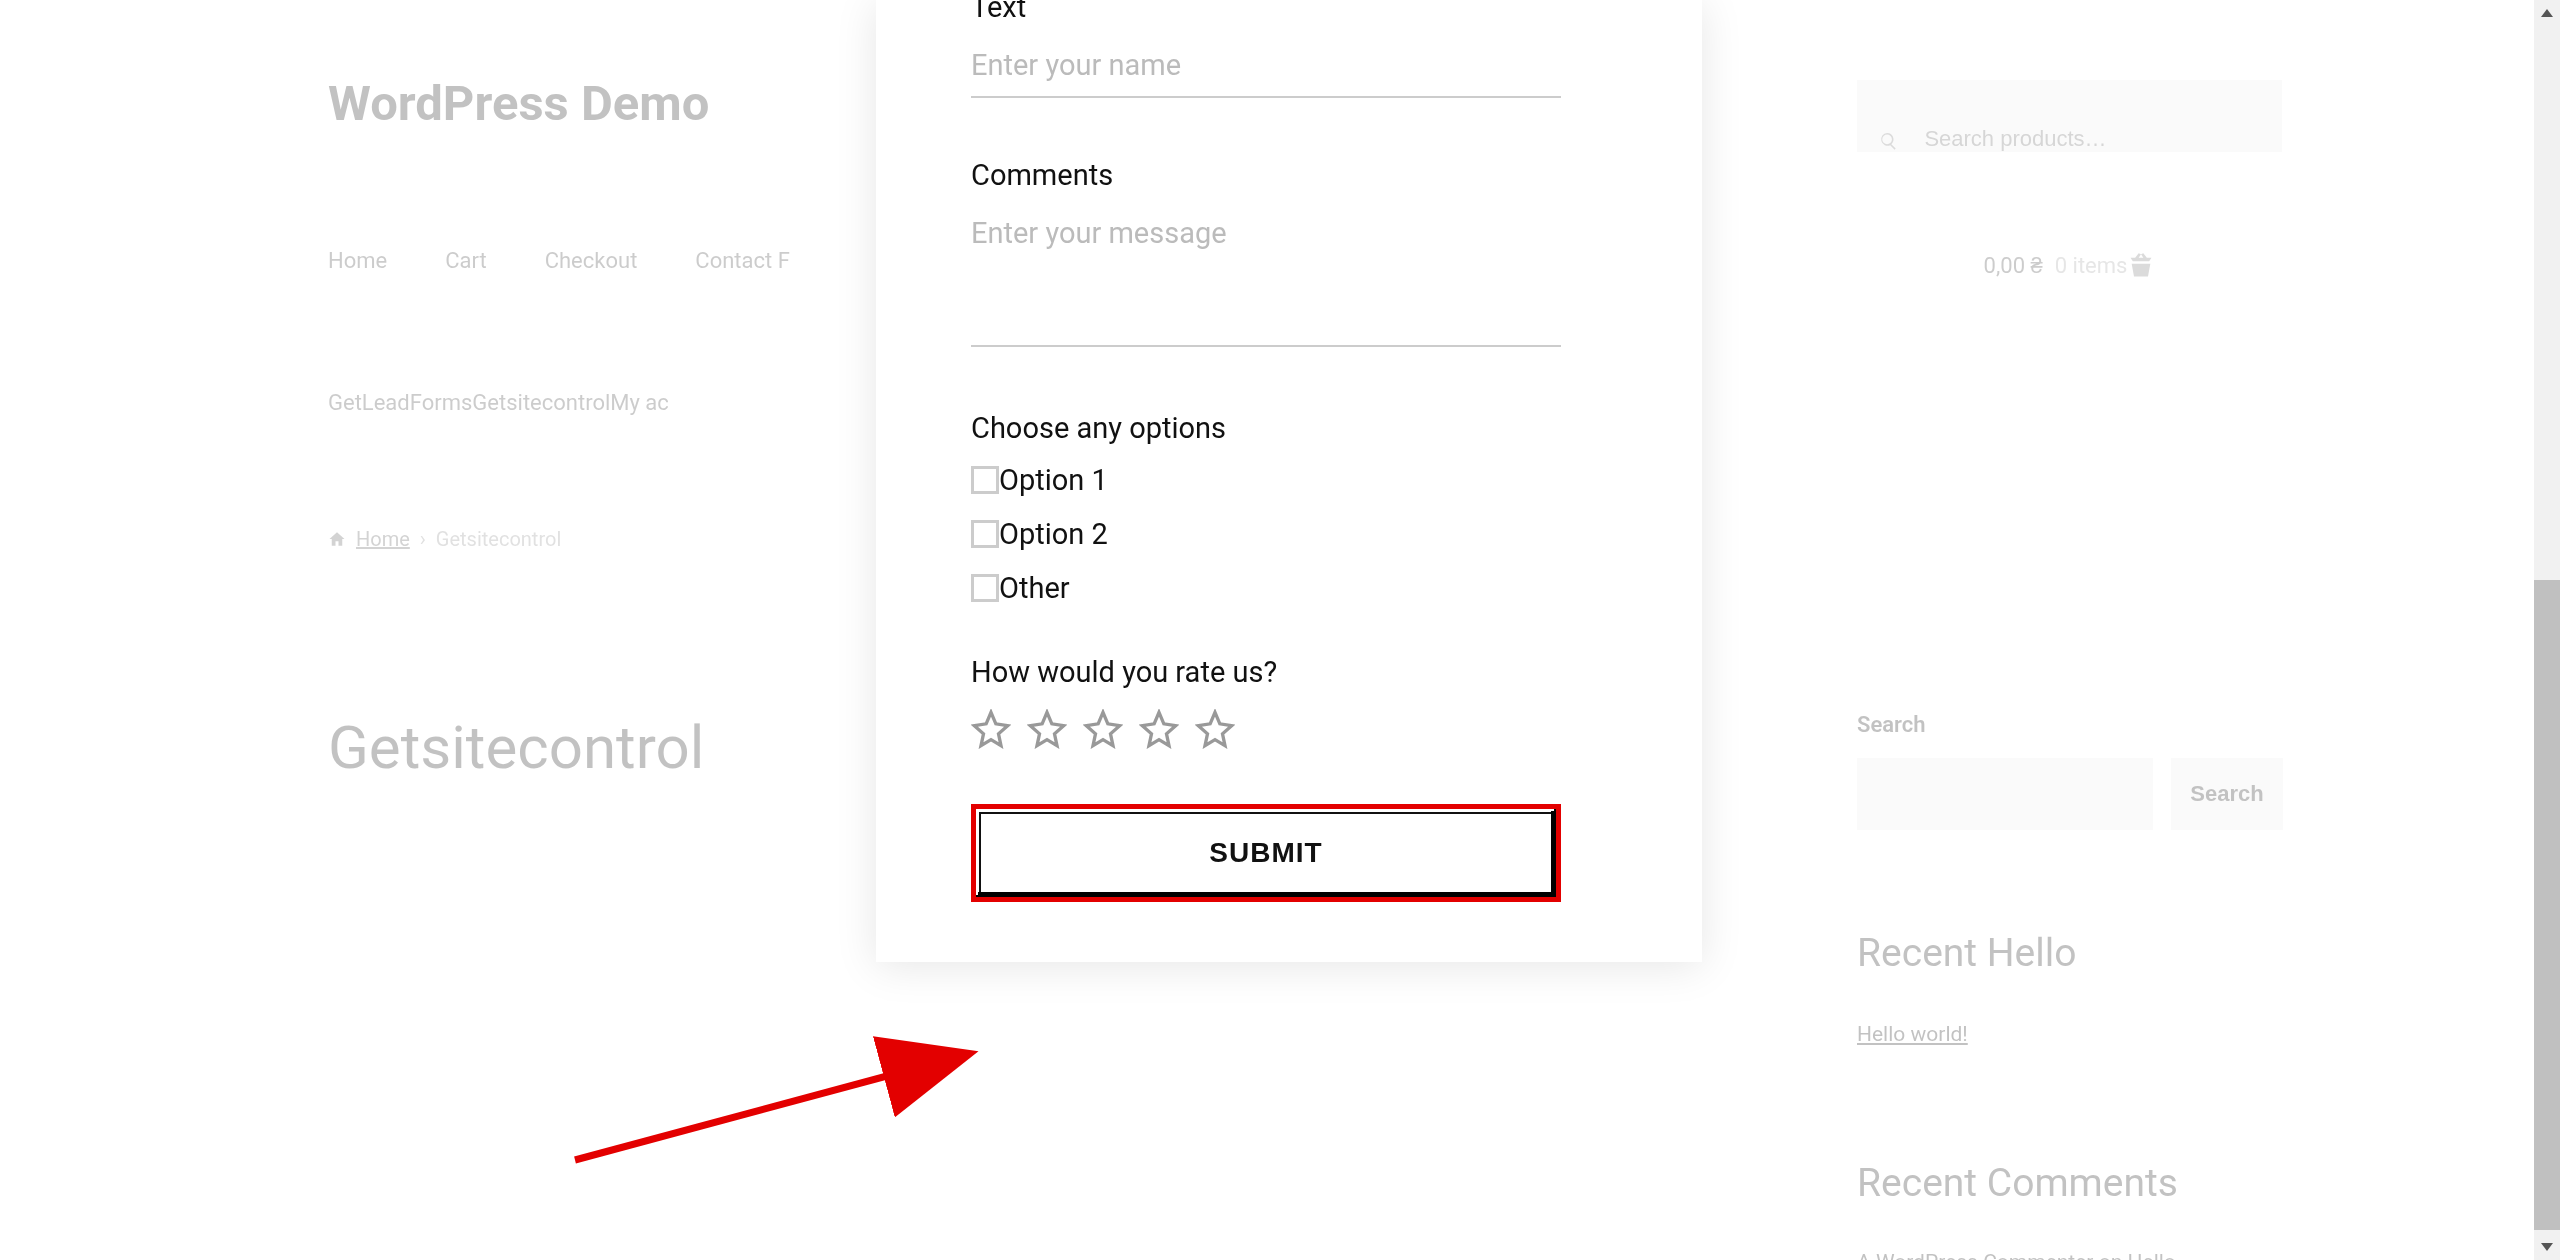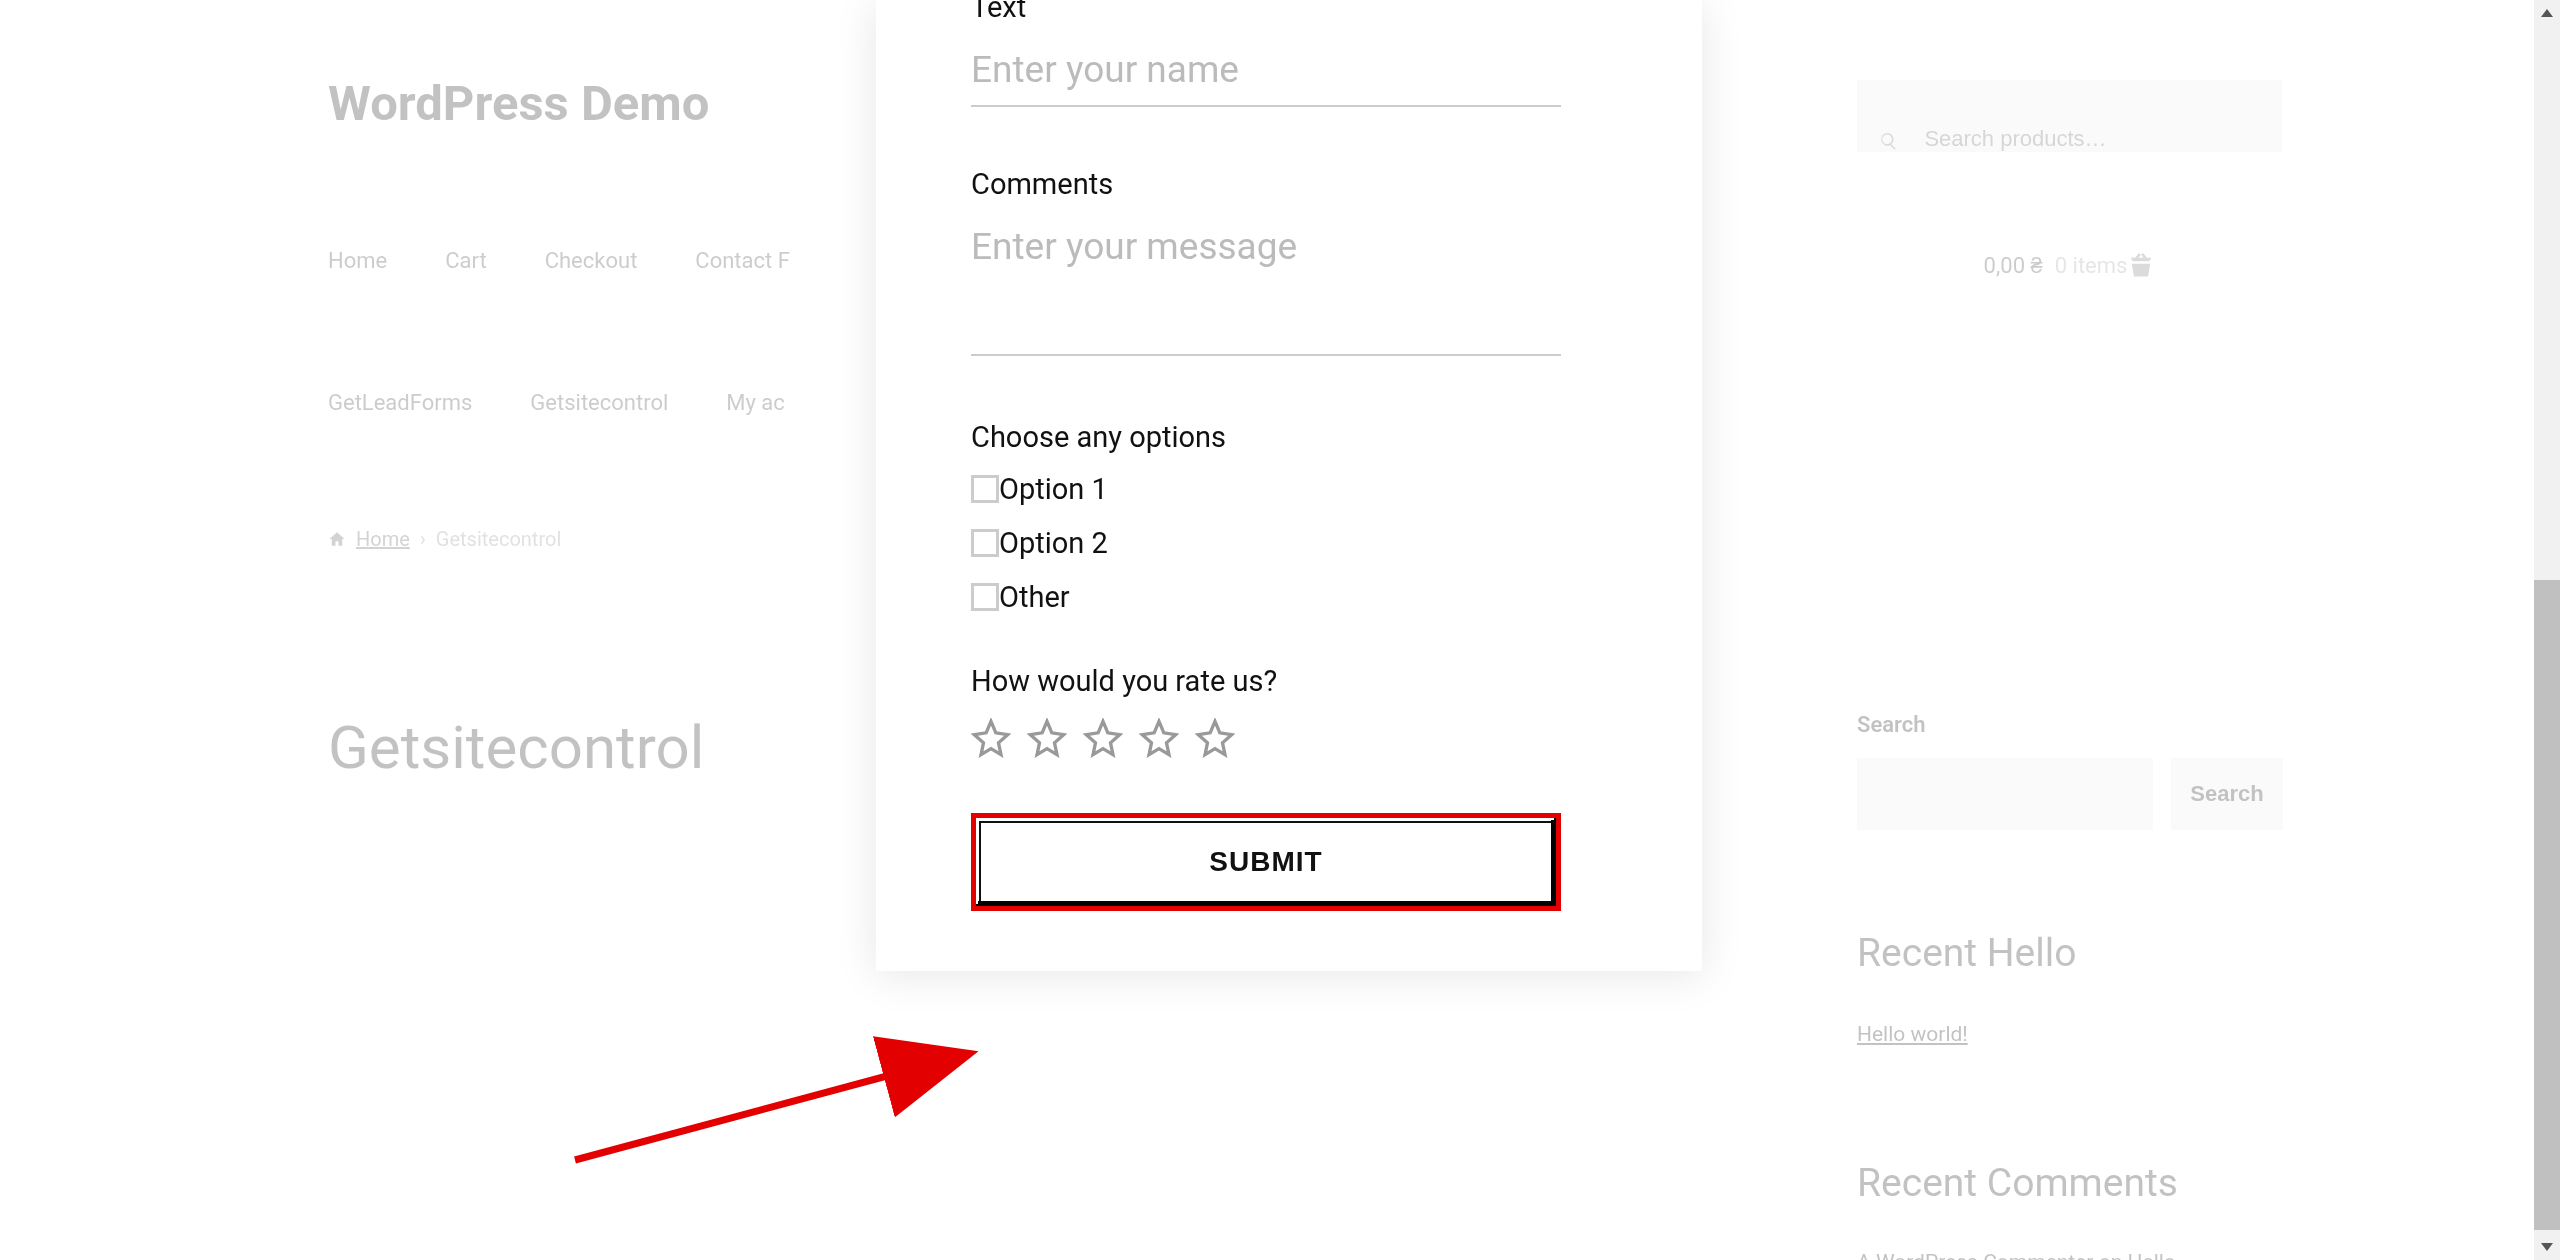--- a/index.html
+++ b/index.html
@@ -41,21 +41,20 @@
       display: flex;
       gap: 58px;
       font-size: 22px;
       color: #555;
     }
     .nav-row2 {
       position: absolute;
       left: 328px;
       top: 390px;
       display: flex;
-      gap: 58px;
       font-size: 22px;
       color: #555;
     }
     
     .breadcrumb {
       position: absolute;
       left: 328px;
       top: 527px;
       font-size: 20px;
       color: #6b6b6b;
@@ -188,21 +187,21 @@
     .field-label {
       font-size: 29px;
       color: #111;
       margin-top: 28px;
       margin-bottom: 10px;
     }
     .text-input, .text-area {
       width: 590px;
       border: none;
       border-bottom: 2px solid #ccc;
-      font-size: 37px;
+      font-size: 29px;
       padding: 14px 0;
       color: #333;
       outline: none;
       font-family: inherit;
     }
     .text-input::placeholder, .text-area::placeholder { color: #bbb; }
     .text-area { height: 145px; resize: none; }
     .options-label { font-size: 29px; color: #111; margin-top: 60px; margin-bottom: 18px; }
     .checkbox-row { display: flex; align-items: center; margin-bottom: 20px; font-size: 29px; color: #111; }
     .checkbox-box { width: 28px; height: 28px; border: 3px solid #ccc; background: #fff; }

